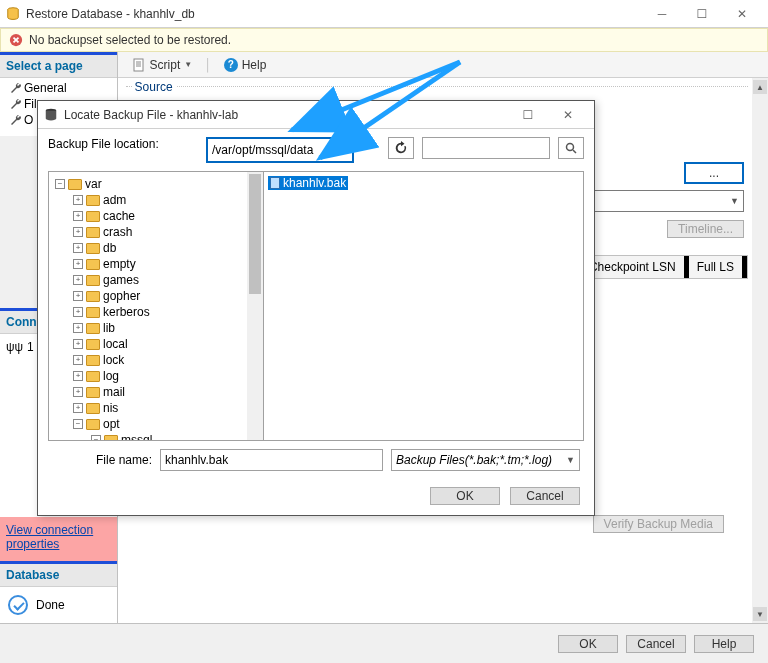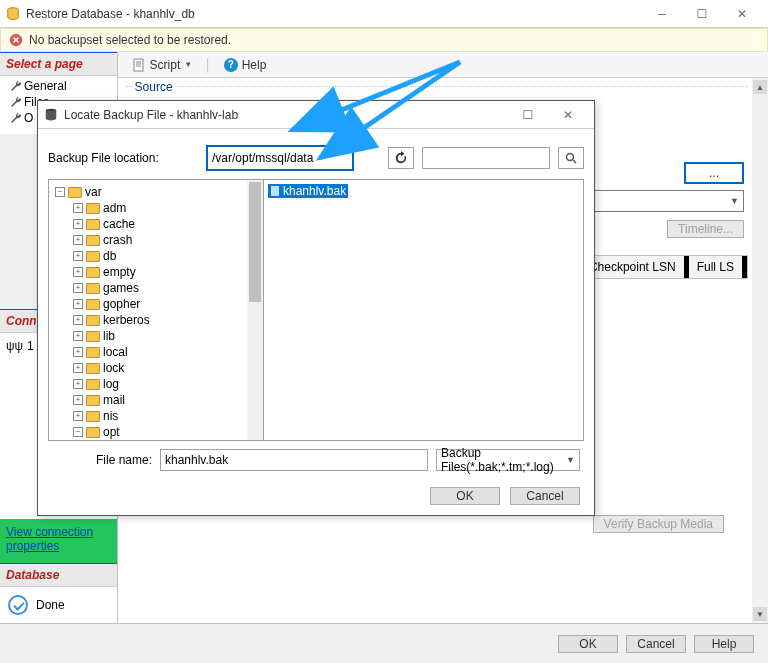--- a/index.html
+++ b/index.html
@@ -11,21 +11,21 @@
   .titlebar .title { margin-left: 6px; color: #333; }
   .winbtns { margin-left: auto; display: flex; gap: 0; }
   .winbtn { width: 40px; height: 24px; display: flex; align-items: center; justify-content: center; color: #666; }
   .db-icon { width: 14px; height: 14px; }
 
   .warning-bar { background: #fffde9; border: 1px solid #e8e3b0; display: flex; align-items: center; padding: 4px 8px; gap: 6px; color: #333; }
   .warn-icon { width: 14px; height: 14px; }
 
   .body-row { flex: 1; display: flex; min-height: 0; }
   .leftcol { width: 195px; background: #f0f0f0; border-right: 1px solid #c0c0c0; display: flex; flex-direction: column; }
-  .section-hdr { background: #e8e8e8; font-weight: bold; color: #b91c1c; padding: 4px 6px; border-top: 1px solid #1d4ed8; border-bottom: 1px solid #d0d0d0; font-style: italic; }
+  .section-hdr { background: #e8e8e8; font-weight: bold; color: #0369a1; padding: 4px 6px; border-top: 3px solid #1d4ed8; border-bottom: 1px solid #d0d0d0; }
   .pages { padding: 2px 0 8px 4px; background: #fff; flex: 0 0 auto; }
   .page-item { display: flex; align-items: center; gap: 2px; padding: 1px 6px; }
   .page-item .wrench { width: 12px; height: 12px; }
   .leftcol .conn-body { flex: 1; background: #fff; padding: 6px; display: flex; align-items: flex-start; gap: 4px; }
   .link { color: #0645ad; text-decoration: underline; cursor: pointer; }
   .progress-body { background: #fff; padding: 8px; display: flex; align-items: center; gap: 8px; }
   .done-circle { width: 20px; height: 20px; border: 2px solid #3a8dde; border-radius: 50%; position: relative; }
   .done-circle::after { content: ""; position: absolute; left: 4px; top: 5px; width: 8px; height: 4px; border-left: 2px solid #3a8dde; border-bottom: 2px solid #3a8dde; transform: rotate(-45deg); }
 
   .maincol { flex: 1; background: #fff; display: flex; flex-direction: column; }
@@ -51,42 +51,42 @@
 
   .footer { height: 40px; display: flex; align-items: center; justify-content: flex-end; gap: 8px; padding: 0 14px; border-top: 1px solid #c0c0c0; background: #f0f0f0; }
 
   .verify-row { display: flex; justify-content: flex-end; padding: 6px 24px 6px 6px; }
   .btn.disabled { color: #a0a0a0; background: #e8e8e8; }
 
   
   .modal { position: absolute; left: 37px; top: 100px; width: 558px; height: 416px; background: #fff; border: 1px solid #555; display: flex; flex-direction: column; box-shadow: 2px 2px 8px rgba(0,0,0,0.2); }
   .modal .titlebar { background: #fff; }
   .modal-body { flex: 1; display: flex; flex-direction: column; padding: 8px 10px; gap: 8px; min-height: 0;}
-  .loc-row { display: flex; align-items: center; gap: 8px; margin-top: 8px; }
+  .loc-row { display: flex; gap: 8px; }
   .loc-label { width: 150px; }
   .loc-path { width: 148px; height: 26px; border: 2px solid #0067c0; background: #fff; padding: 0 4px; display: flex; align-items: center; font-family: Consolas, monospace; font-size: 11px; }
   .sq-btn { width: 26px; height: 22px; border: 1px solid #a0a0a0; background: #fff; display: inline-flex; align-items: center; justify-content: center; color: #333; }
   .search-box { flex: 1; height: 22px; border: 1px solid #a0a0a0; background: #fff; }
 
   .browser { flex: 1; display: flex; gap: 0; border: 1px solid #a0a0a0; min-height: 0;}
   .tree { width: 215px; border-right: 1px solid #a0a0a0; overflow-y: auto; padding: 4px 2px; position: relative; }
   .tree-scroll-fake { position: absolute; right: 0; top: 0; bottom: 0; width: 16px; background: #f0f0f0; }
   .tree-scroll-thumb { position: absolute; right: 2px; top: 2px; width: 12px; height: 120px; background: #c0c0c0; }
   .node { display: flex; align-items: center; gap: 3px; height: 16px; white-space: nowrap; }
   .toggle { width: 10px; height: 10px; border: 1px solid #888; font-size: 8px; line-height: 8px; text-align: center; color: #555; cursor: pointer; }
   .folder { width: 14px; height: 11px; background: #f5c451; border: 1px solid #c89020; border-radius: 1px; display: inline-block; }
   .filelist { flex: 1; padding: 4px; }
   .file-item { display: inline-flex; align-items: center; gap: 3px; background: #0078d7; color: #fff; padding: 0 2px; }
   .file-icon { width: 10px; height: 12px; background: #6fb1e8; border: 1px solid #2a6fb3; display: inline-block; }
   .file-item.sel .file-icon { background: #bfe0ff; }
 
   .fname-row { display: flex; align-items: center; gap: 8px; padding: 0 4px; }
   .fname-row label { width: 100px; text-align: right; }
   .fname-row .txt { flex: 1; }
-  .filter { width: 144px; height: 22px; border: 1px solid #a0a0a0; background: #fff; display: flex; align-items: center; padding: 0 4px; position: relative; font-size: 11px;}
+  .filter { width: 189px; height: 22px; border: 1px solid #a0a0a0; background: #fff; display: flex; align-items: center; padding: 0 4px; position: relative; font-size: 11px; font-style: italic;}
   .filter .arrow { position: absolute; right: 4px; font-size: 9px; color: #555; }
 
   .modal-footer { display: flex; justify-content: flex-end; gap: 10px; padding: 8px 14px 10px; }
   .modal-footer .btn { min-width: 70px; }
 
   
   .anno { position: absolute; left: 0; top: 0; width: 768px; height: 663px; pointer-events: none; }
 </style>
 </head>
 <body>
@@ -138,21 +138,21 @@
             </svg>
           <span>O</span>
         </div>
       </div>
       <div style="flex:1"></div>
       <div class="section-hdr">Conn</div>
       <div class="conn-body">
         <span>ψψ</span>
         <span>1</span>
       </div>
-      <div style="padding:6px 6px 10px; background:#22c55e;">
+      <div style="padding:6px 6px 10px; background:#fca5a5;">
         <span class="link">View connection properties</span>
       </div>
       <div class="section-hdr">Database</div>
       <div class="progress-body">
         <div class="done-circle"></div>
         <span>Done</span>
       </div>
     </div>
 
     <div class="maincol">

